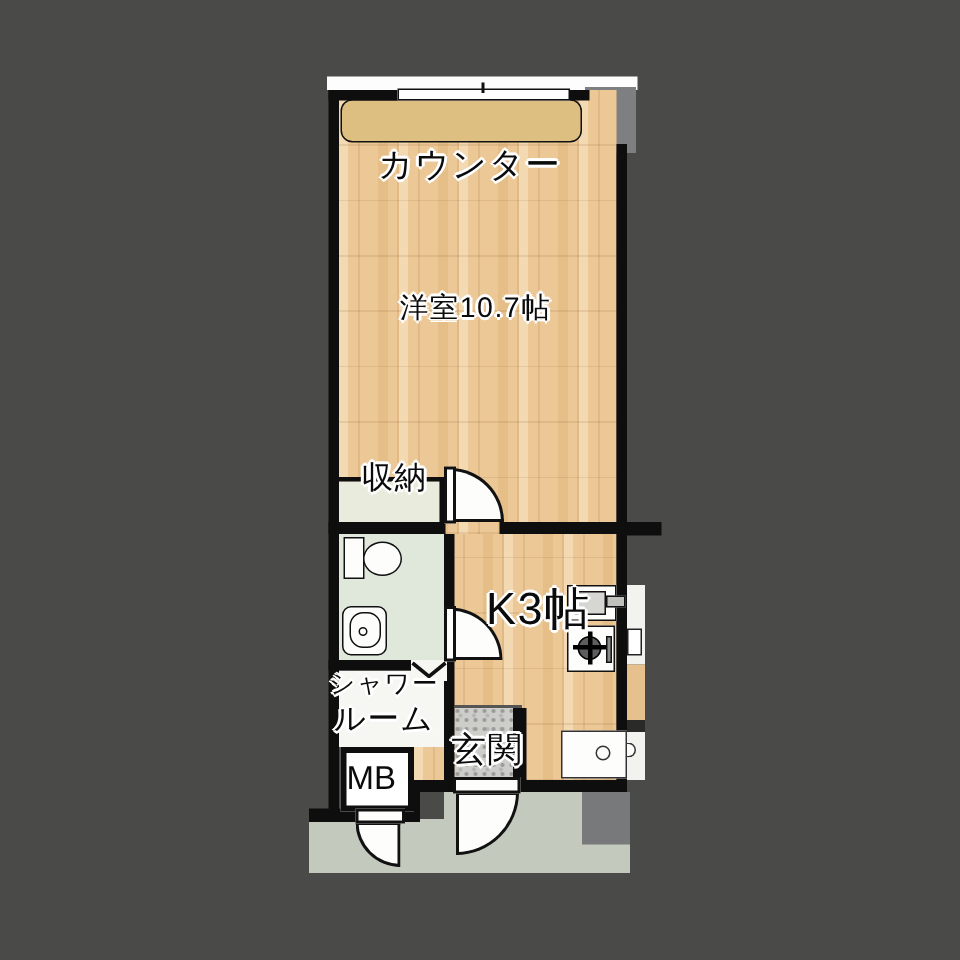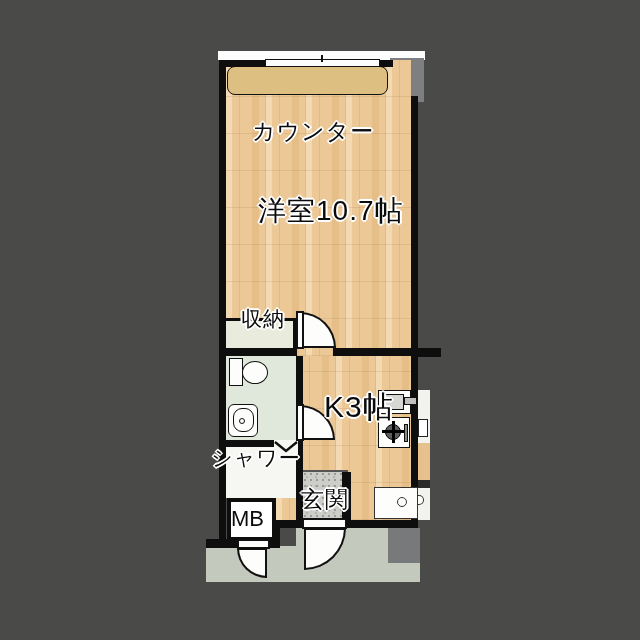--- a/index.html
+++ b/index.html
@@ -115,21 +115,22 @@
 
   <div class="abs door-disc" style="left:300px;top:405px;width:35px;height:35px;border-radius:0 100% 0 0;"></div>
   <div class="abs white-fixture" style="left:296px;top:404px;width:8px;height:37px;"></div>
 
   <div class="abs door-disc" style="left:304px;top:528px;width:42px;height:42px;border-radius:0 0 100% 0;"></div>
   <div class="abs white-fixture" style="left:302px;top:518px;width:45px;height:11px;"></div>
 
   <div class="abs door-disc" style="left:237px;top:548px;width:30px;height:30px;border-radius:0 0 0 100%;"></div>
   <div class="abs white-fixture" style="left:237px;top:539px;width:33px;height:10px;"></div>
 
-  <div class="abs lbl" style="left:252px;top:97px;width:120px;font-size:23px;margin-top:22px;">カウンター</div>
-  <div class="abs lbl" style="left:258px;top:196px;width:118px;font-size:28px;">洋室10.7帖</div>
+  <div class="abs lbl" style="left:252px;top:97px;width:120px;font-size:23px;">カウンター</div>
+  <div class="abs lbl" style="left:258px;top:196px;width:118px;font-size:19px;">洋室10.7帖</div>
   <div class="abs lbl" style="left:236px;top:308px;width:54px;font-size:21px;">収納</div>
   <div class="abs lbl" style="left:324px;top:391px;width:56px;font-size:30px;">K3帖</div>
-  <div class="abs lbl" style="left:211px;top:447px;width:90px;font-size:21px;">シャワー</div>
+  <div class="abs lbl" style="left:211px;top:447px;width:90px;font-size:17px;">シャワー</div>
+  <div class="abs lbl" style="left:217px;top:469px;width:78px;font-size:21px;">ルーム</div>
   <div class="abs lbl" style="left:301px;top:487px;width:48px;font-size:23px;">玄関</div>
   <div class="abs lbl" style="left:231px;top:507px;width:18px;font-size:22px;letter-spacing:0;text-shadow:none;">MB</div>
 
 </div>
 
 </body></html>

